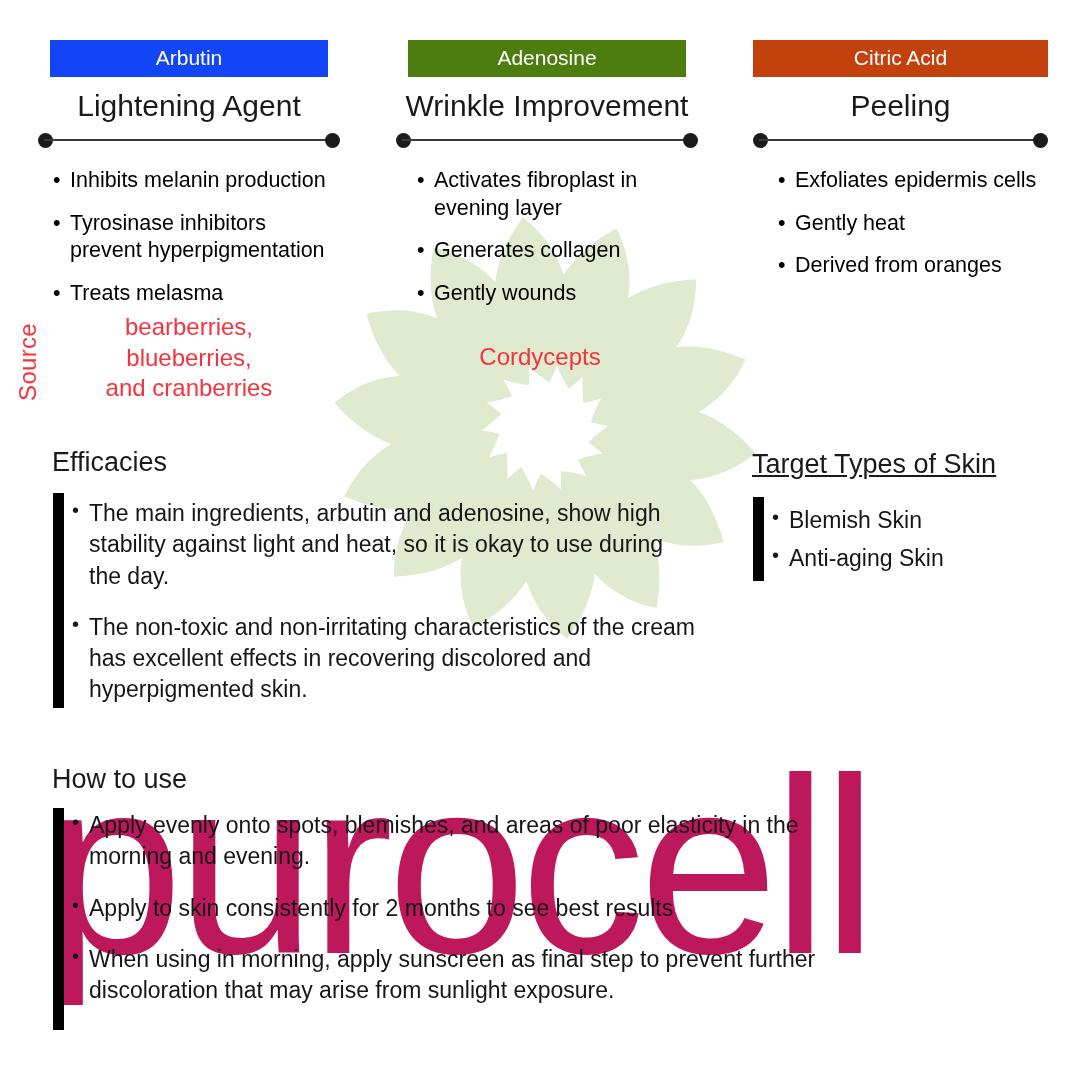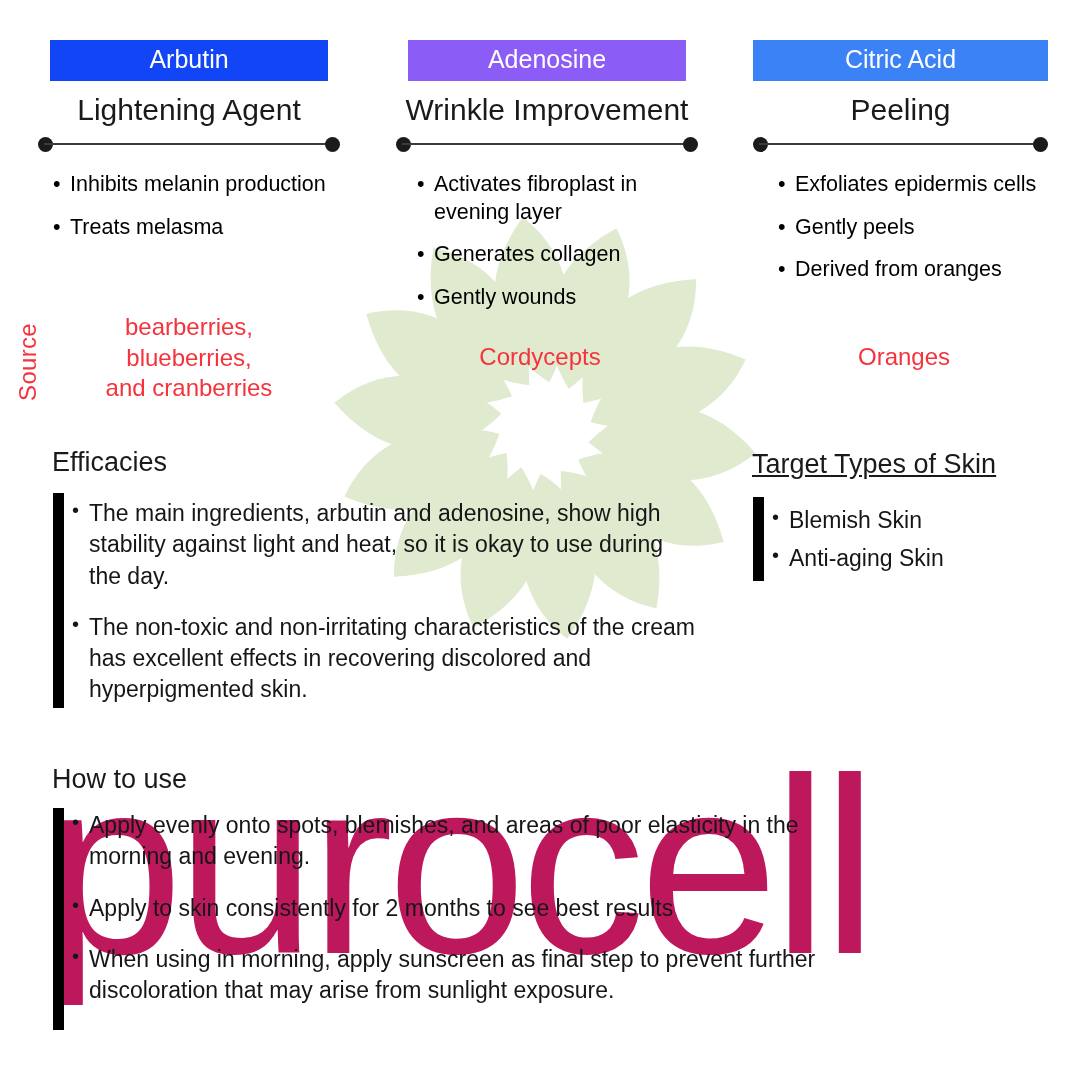--- a/index.html
+++ b/index.html
@@ -54,21 +54,21 @@
     top: 40px;
   }
   .col-0 { left: 38px;  width: 302px; }
   .col-1 { left: 396px; width: 302px; }
   .col-2 { left: 753px; width: 295px; }
 
   .chip {
     display: block;
     margin: 0 auto;
     color: #ffffff;
-    font-size: 25px;
+    font-size: 21px;
     text-align: center;
     padding: 7px 0 9px 0;
     line-height: 1;
   }
   .col-0 .chip { width: 278px; }
   .col-1 .chip { width: 278px; }
   .col-2 .chip { width: 295px; }
 
   .subtitle {
     text-align: center;
@@ -227,60 +227,60 @@
   <div class="col col-0">
     <div class="chip" style="background: rgb(17, 69, 245);">Arbutin</div>
     <div class="subtitle">Lightening Agent</div>
     <div class="rule">
       <span class="dot left"></span>
       <span class="bar"></span>
       <span class="dot right"></span>
     </div>
     <ul class="feature-list">
       <li>Inhibits melanin production</li>
+      <li>Tyrosinase inhibitors prevent hyperpigmentation</li>
       <li>Treats melasma</li>
     </ul>
   </div>
 
   <div class="col col-1">
-    <div class="chip" style="background: #8b5cf6;">Adenosine</div>
+    <div class="chip" style="background: #4d7c0f;">Adenosine</div>
     <div class="subtitle">Wrinkle Improvement</div>
     <div class="rule">
       <span class="dot left"></span>
       <span class="bar"></span>
       <span class="dot right"></span>
     </div>
     <ul class="feature-list">
       <li>Activates fibroplast in evening layer</li>
       <li>Generates collagen</li>
       <li>Gently wounds</li>
     </ul>
   </div>
 
   <div class="col col-2">
-    <div class="chip" style="background: #3b82f6;">Citric Acid</div>
+    <div class="chip" style="background: #c2410c;">Citric Acid</div>
     <div class="subtitle">Peeling</div>
     <div class="rule">
       <span class="dot left"></span>
       <span class="bar"></span>
       <span class="dot right"></span>
     </div>
     <ul class="feature-list">
       <li>Exfoliates epidermis cells</li>
-      <li>Gently peels</li>
+      <li>Gently heat</li>
       <li>Derived from oranges</li>
     </ul>
   </div>
 
   <div id="source-label" style="color: rgb(244, 51, 61);">Source</div>
   <div class="source-value" id="source-value-0" style="white-space: pre-line; color: rgb(244, 51, 61);">bearberries,
 blueberries,
 and cranberries</div>
   <div class="source-value" id="source-value-1" style="white-space: pre-line; color: rgb(244, 51, 61);">Cordycepts</div>
-  <div class="source-value" id="source-value-2" style="white-space: pre-line; color: rgb(244, 51, 61);">Oranges</div>
 
   <div class="panel-title" id="efficacies-title">Efficacies</div>
   <div class="panel-bar" id="efficacies-bar" style="background: rgb(0, 0, 0);"></div>
   <ul class="panel-list" id="efficacies-list">
     <li>The main ingredients, arbutin and adenosine, show high stability against light and heat, so it is okay to use during the day.</li>
     <li>The non-toxic and non-irritating characteristics of the cream has excellent effects in recovering discolored and hyperpigmented skin.</li>
   </ul>
 
   <div class="panel-title" id="target-title">Target Types of Skin</div>
   <div class="panel-bar" id="target-bar" style="background: rgb(0, 0, 0);"></div>

